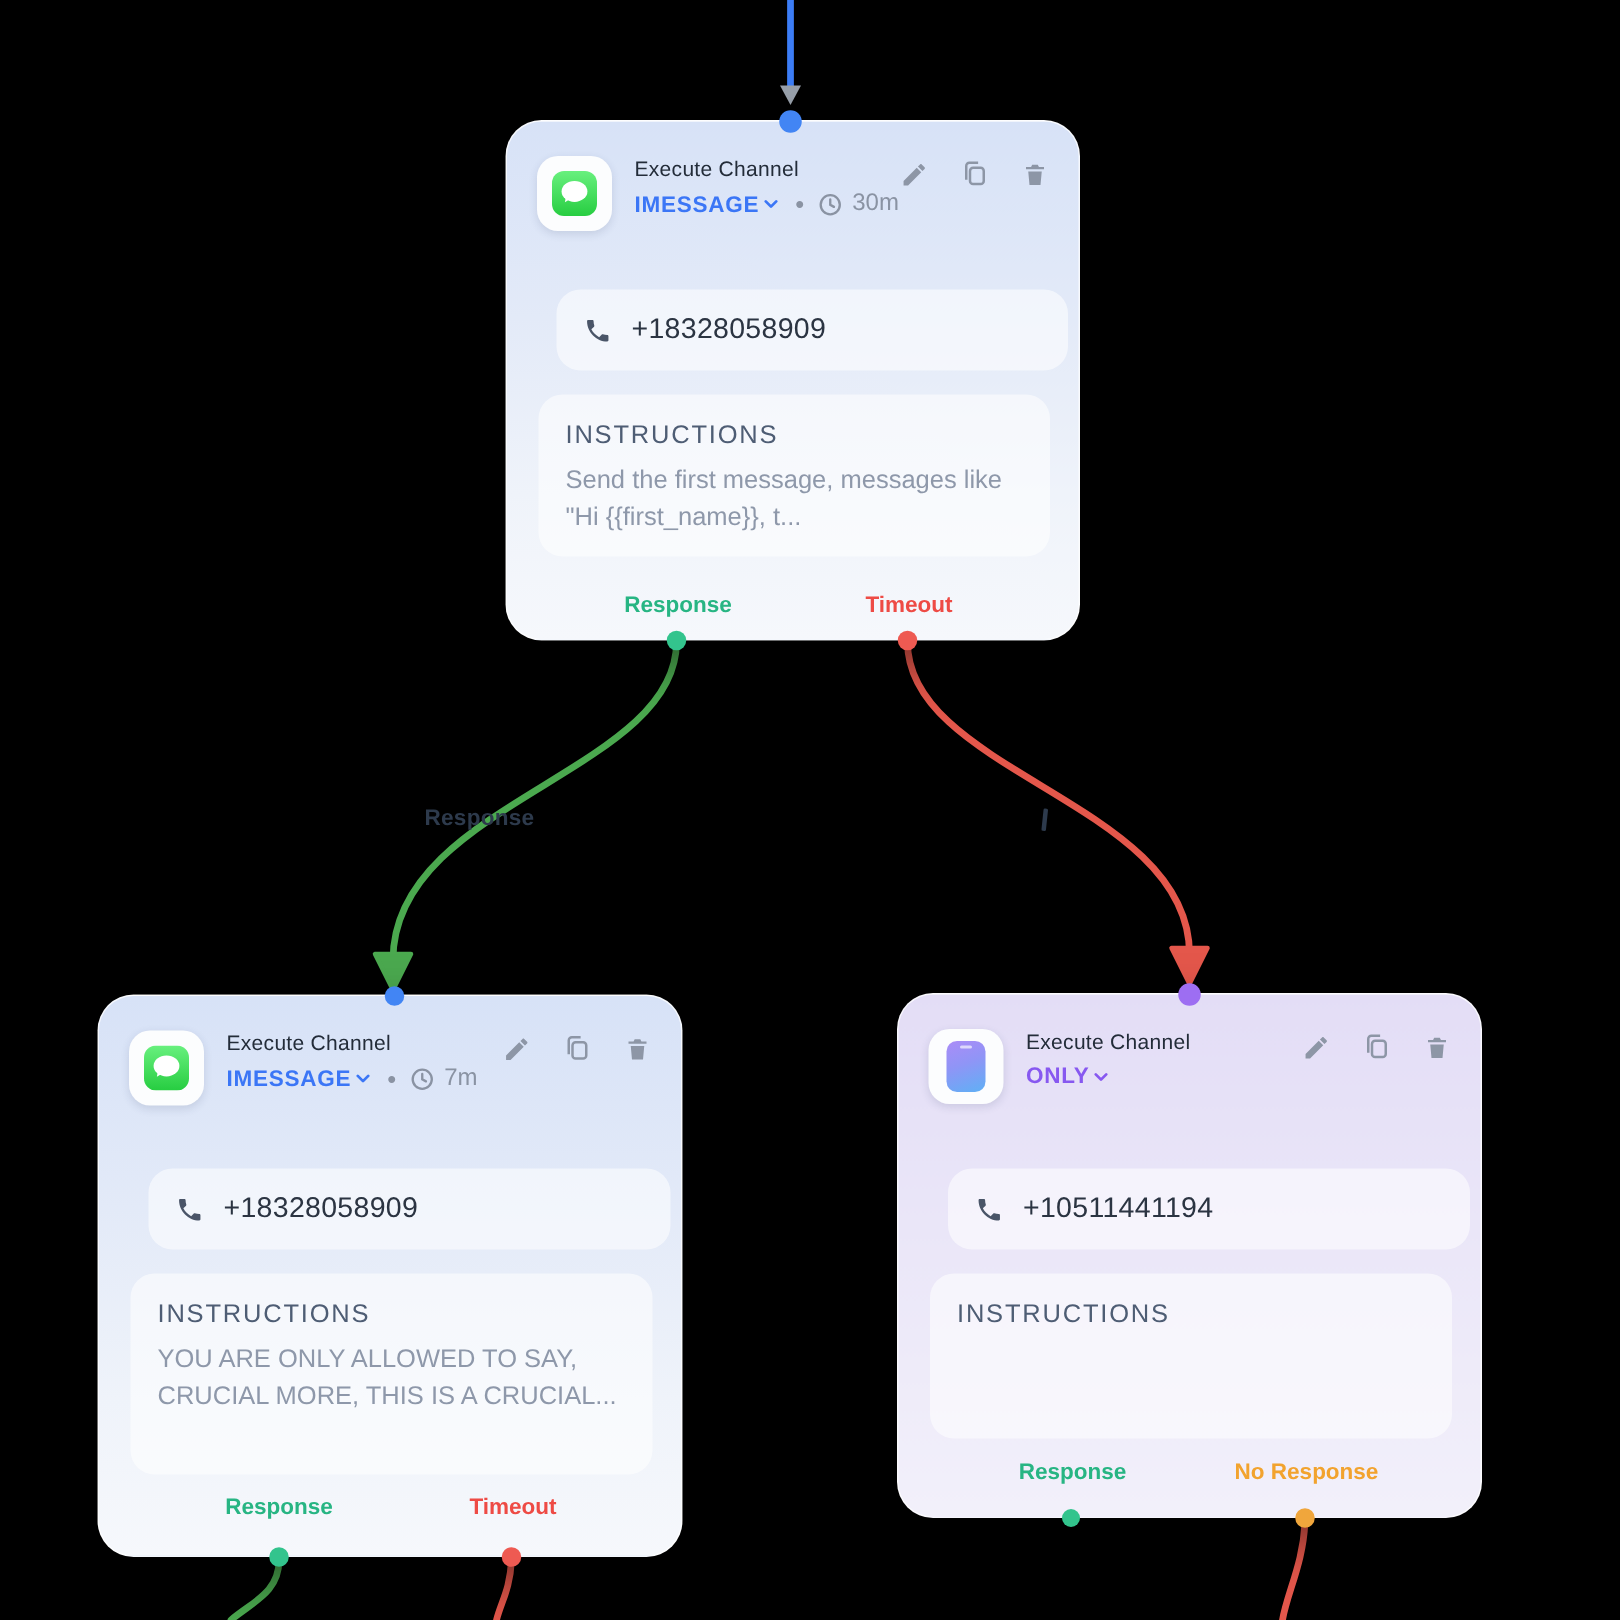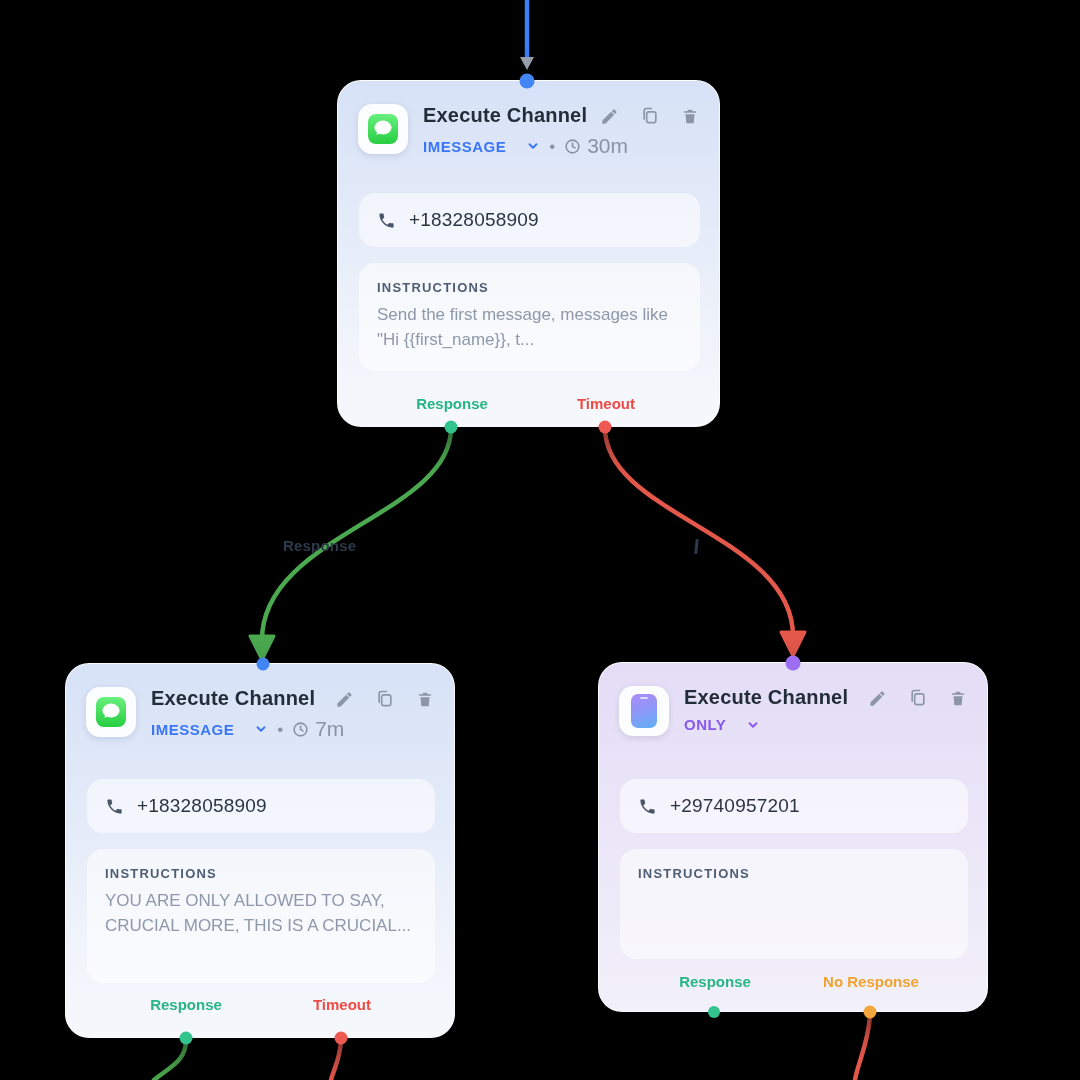--- a/index.html
+++ b/index.html
@@ -15,37 +15,37 @@
         box-shadow:0 14px 34px rgba(0,0,0,.5);box-sizing:border-box;}
   .node-blue{background:linear-gradient(180deg,#d7e2f7 0%,#e3eaf8 38%,#eff3fa 72%,#f6f8fc 100%);}
   .node-purple{background:linear-gradient(180deg,#e3ddf6 0%,#eae6f8 45%,#f2f0fa 100%);}
 
   .node-header{position:relative;display:flex;align-items:flex-start;padding:23px 20px 0 20px;}
   .app-icon{width:50px;height:50px;border-radius:14px;background:#fcfdfe;display:flex;align-items:center;justify-content:center;
             box-shadow:0 2px 6px rgba(40,60,100,.14);flex:0 0 auto;}
   .voice-glyph{width:26px;height:34px;border-radius:7px;background:linear-gradient(160deg,#ab8cf7 0%,#8f95f6 45%,#5fb0f5 100%);position:relative;}
   .voice-glyph::after{content:"";position:absolute;left:50%;top:3px;transform:translateX(-50%);width:8px;height:2px;border-radius:2px;background:rgba(255,255,255,.65);}
   .head-text{margin-left:15px;min-width:0;}
-  .node-title{font-size:20px;font-weight:700;color:#232c39;letter-spacing:.2px;white-space:nowrap;}
+  .node-title{font-size:14px;font-weight:400;color:#232c39;letter-spacing:.2px;white-space:nowrap;}
   .sub-row{display:flex;align-items:center;gap:9px;margin-top:7px;}
-  .channel{font-size:15px;font-weight:700;letter-spacing:.5px;display:flex;align-items:center;gap:20px;cursor:pointer;}
+  .channel{font-size:15px;font-weight:700;letter-spacing:.5px;display:flex;align-items:center;gap:1px;cursor:pointer;}
   .channel-blue{color:#3b76f6;} .channel-purple{color:#8758f0;}
   .dot-sep{color:#8a93a3;font-size:17px;line-height:1;}
   .timer-wrap{display:flex;align-items:center;gap:6px;color:#8a93a3;}
-  .timer-text{font-size:21px;color:#8a93a3;}
+  .timer-text{font-size:16px;color:#8a93a3;}
   .actions{position:absolute;right:20px;top:25px;display:flex;align-items:center;gap:21px;}
   .action{cursor:pointer;display:flex;}
 
-  .field{position:absolute;left:21px;display:flex;align-items:center;gap:13px;background:rgba(255,255,255,.55);
+  .field{position:absolute;left:33px;display:flex;align-items:center;gap:13px;background:rgba(255,255,255,.55);
          border-radius:16px;height:54px;padding:0 18px;box-sizing:border-box;}
   .phone-number{font-size:19px;color:#2b3442;font-weight:500;letter-spacing:.2px;}
 
   .instructions{position:absolute;left:21px;background:rgba(255,255,255,.55);border-radius:16px;
                 padding:17px 18px;box-sizing:border-box;}
-  .instr-label{font-size:13px;font-weight:700;letter-spacing:1.2px;color:#4e5d74;}
+  .instr-label{font-size:17px;font-weight:400;letter-spacing:1.2px;color:#4e5d74;}
   .instr-text{margin-top:8px;font-size:17px;line-height:1.45;color:#8e98aa;}
 
   .out-label{position:absolute;transform:translateX(-50%);font-size:15px;font-weight:700;white-space:nowrap;}
   .out-green{color:#27b583;} .out-red{color:#ee4b45;} .out-orange{color:#f2a32e;}
 
   .handle{position:absolute;border-radius:50%;transform:translate(-50%,-50%);z-index:5;cursor:pointer;}
   .h-blue{background:#4285f4;} .h-green{background:#33c48d;} .h-red{background:#ee5a52;}
   .h-purple{background:#9d6ef2;} .h-orange{background:#f0a63c;}
   .s15{width:15px;height:15px;} .s13{width:13px;height:13px;} .s12{width:12px;height:12px;}
 </style>
@@ -246,21 +246,21 @@
               <path d="M9.5 3h5l1 2H20v2H4V5h4.5l1-2zM6 9h12l-1.1 12H7.1L6 9z"></path>
             </svg>
         </span>
       </div>
     </div>
 
     <div class="field" style="top:116px;width:348px;">
       <svg width="19" height="19" viewBox="0 0 24 24">
           <path fill="#4a5568" d="M6.6 10.8c1.5 2.8 3.8 5.1 6.6 6.6l2.2-2.2c.3-.3.7-.4 1-.2 1.1.4 2.3.6 3.6.6.6 0 1 .4 1 1V20c0 .6-.4 1-1 1C10.8 21 3 13.2 3 3.9 3 3.4 3.4 3 4 3h3.5c.6 0 1 .4 1 1 0 1.2.2 2.4.6 3.6.1.3 0 .7-.2 1l-2.3 2.2z"></path>
         </svg>
-      <span class="phone-number">+29740957201</span>
+      <span class="phone-number">+10511441194</span>
     </div>
 
     <div class="instructions" style="top:186px;width:348px;height:110px;">
       <div class="instr-label">INSTRUCTIONS</div>
     </div>
 
     <div class="out-label out-green" style="left:116px;top:310px;">Response</div>
     <div class="out-label out-orange" style="left:272px;top:310px;">No Response</div>
   </div>
 

